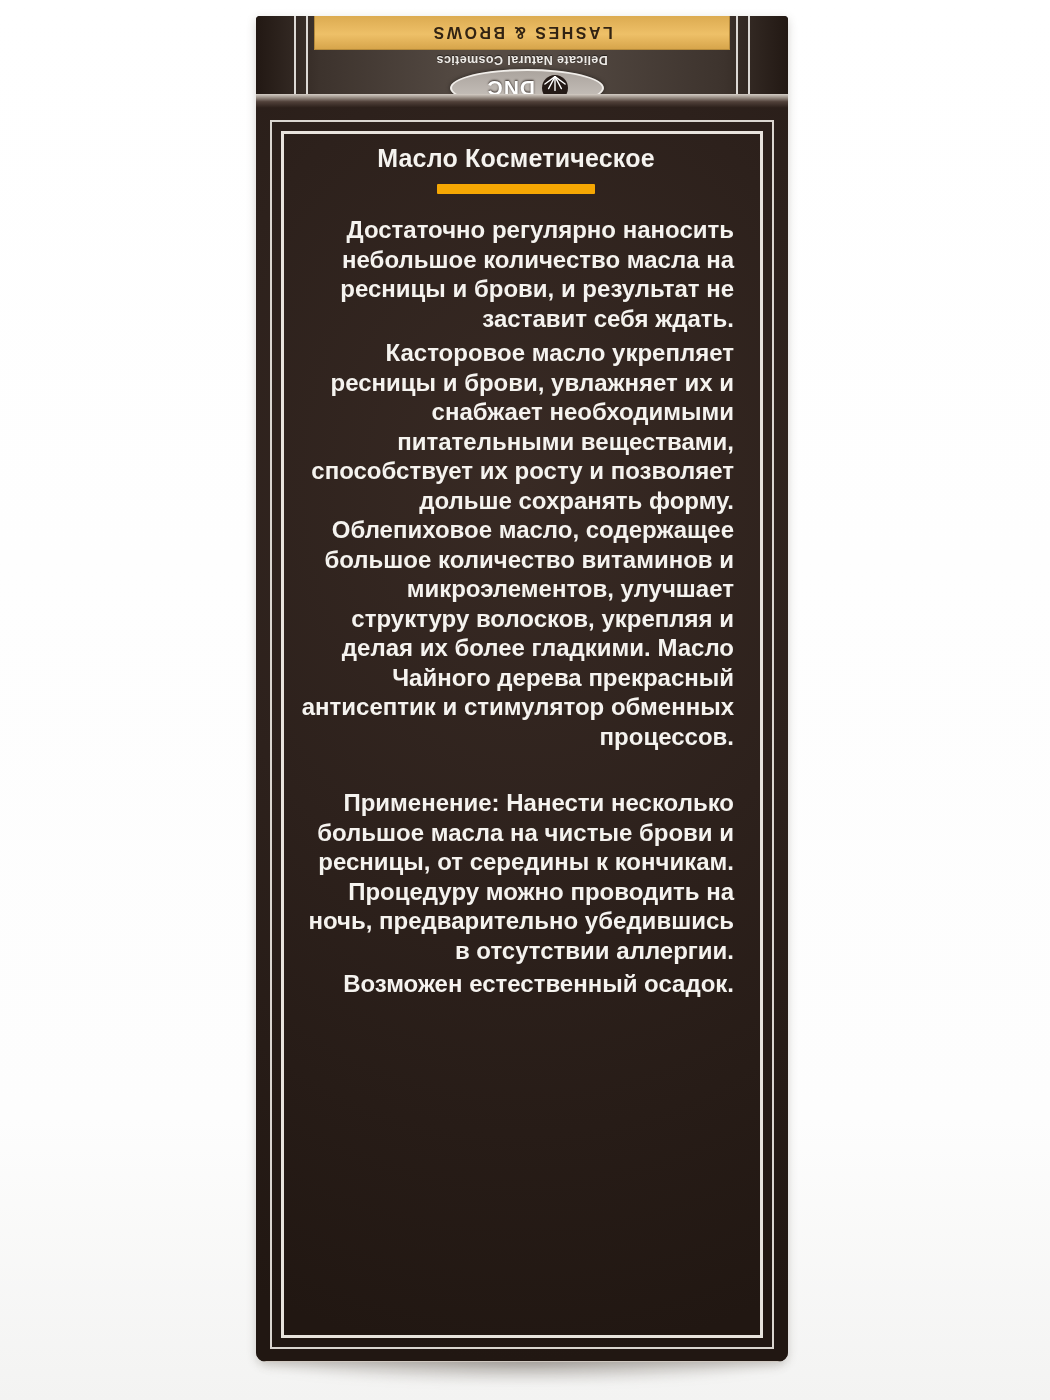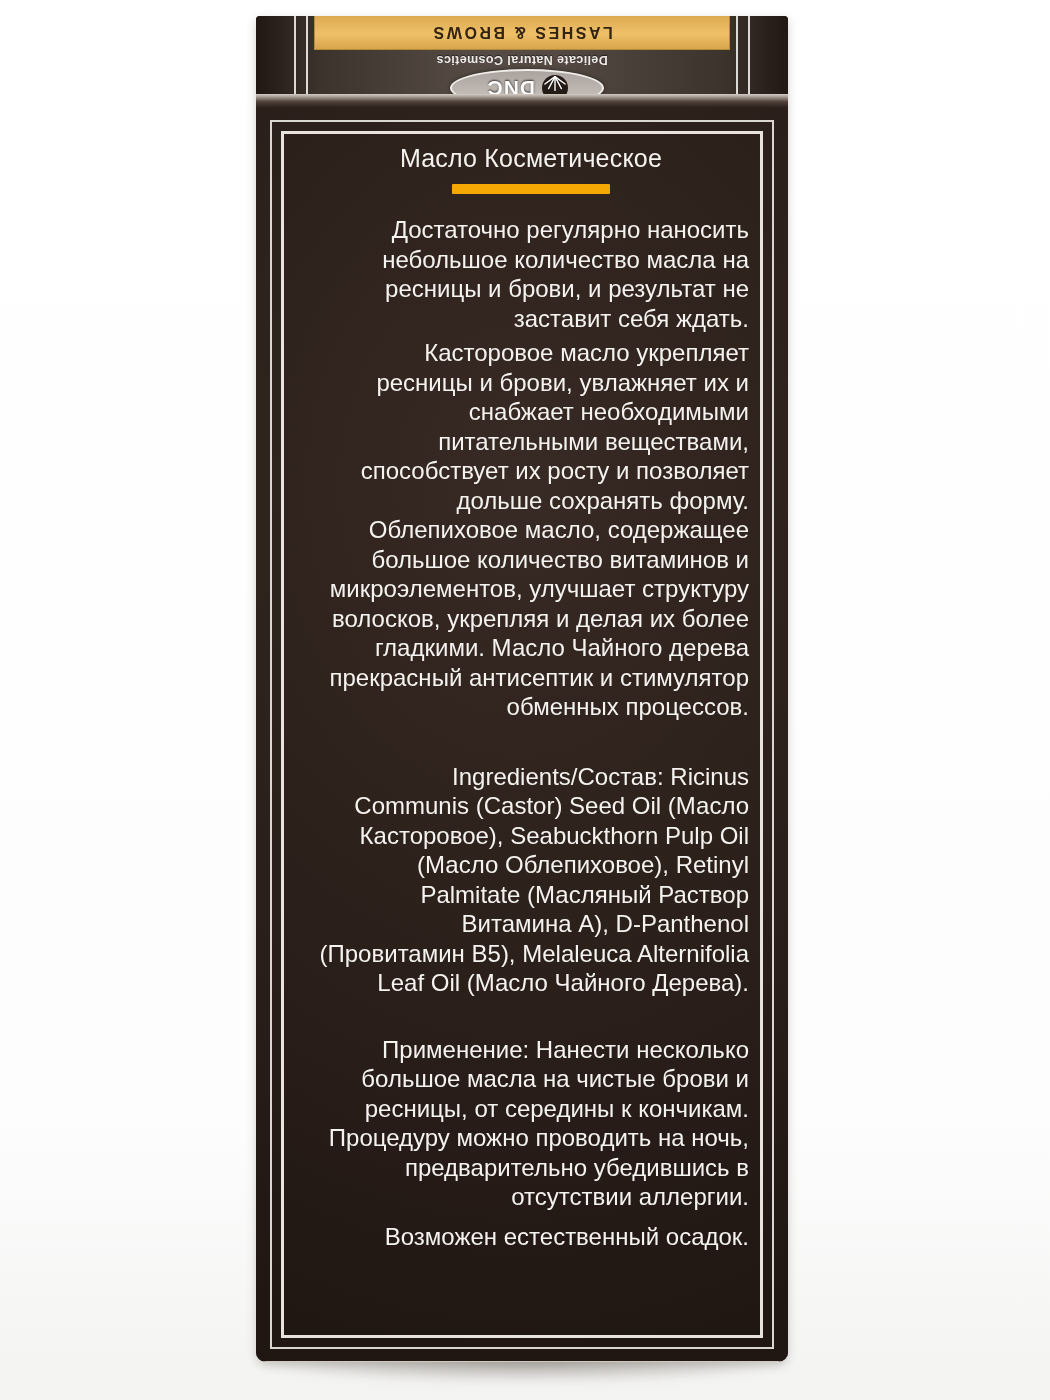--- a/index.html
+++ b/index.html
@@ -75,31 +75,31 @@
   }
   .frame-outer{
     position:absolute;top:12px;left:14px;right:14px;bottom:12px;
     border:2px solid rgba(238,234,228,.9);pointer-events:none;
   }
   .frame-inner{
     position:absolute;top:23px;left:25px;right:25px;bottom:23px;
     border:3px solid rgba(242,238,232,.95);pointer-events:none;
   }
   .content{
-    position:absolute;left:57px;top:34px;width:436px;
-    color:#f5f3ef;font-size:24px;font-weight:400;line-height:29.5px;
+    position:absolute;left:42px;top:34px;width:436px;
+    color:#f5f3ef;font-size:24px;font-weight:700;line-height:29.5px;
   }
   .title{text-align:center;font-size:25px;line-height:33px;letter-spacing:.2px;}
   .divider{width:158px;height:10px;background:#f5a703;margin:9px auto 0 auto;border-radius:1px;}
   .para{margin:0;text-indent:20px;text-align:right;}
   .p1{margin-top:21px;}
   .p2{margin-top:5px;}
   .ingredients{margin-top:40px;}
   .application{margin-top:37px;}
-  .note{margin-top:10px;}
+  .note{margin-top:4px;}
 </style>
 </head>
 <body>
 
 <div class="ground-shadow"></div>
 
 <div class="box">
 
   <div class="flap">
     <div class="side-line sl-a"></div>
@@ -140,19 +140,18 @@
     <div class="frame-inner"></div>
 
     <div class="content">
       <div class="title">
         <div>Масло Косметическое</div>
       </div>
       <div class="divider"></div>
 
       <p class="para p1">Достаточно регулярно наносить небольшое количество масла на ресницы и брови, и результат не заставит себя ждать.</p>
       <p class="para p2">Касторовое масло укрепляет ресницы и брови, увлажняет их и снабжает необходимыми питательными веществами, способствует их росту и позволяет дольше сохранять форму. Облепиховое масло, содержащее большое количество витаминов и микроэлементов, улучшает структуру волосков, укрепляя и делая их более гладкими. Масло Чайного дерева прекрасный антисептик и стимулятор обменных процессов.</p>
-      <p class="para ingredients">Ingredients/Состав: Ricinus Communis (Castor) Seed Oil (Масло Касторовое), Seabuckthorn Pulp Oil (Масло Облепиховое), Retinyl Palmitate (Масляный Раствор Витамина А), D-Panthenol (Провитамин B5), Melaleuca Alternifolia Leaf Oil (Масло Чайного Дерева).</p>
       <p class="para application">Применение: Нанести несколько большое масла на чистые брови и ресницы, от середины к кончикам. Процедуру можно проводить на ночь, предварительно убедившись в отсутствии аллергии.</p>
       <p class="para note">Возможен естественный осадок.</p>
     </div>
   </div>
 
 </div>
 
 </body></html>

